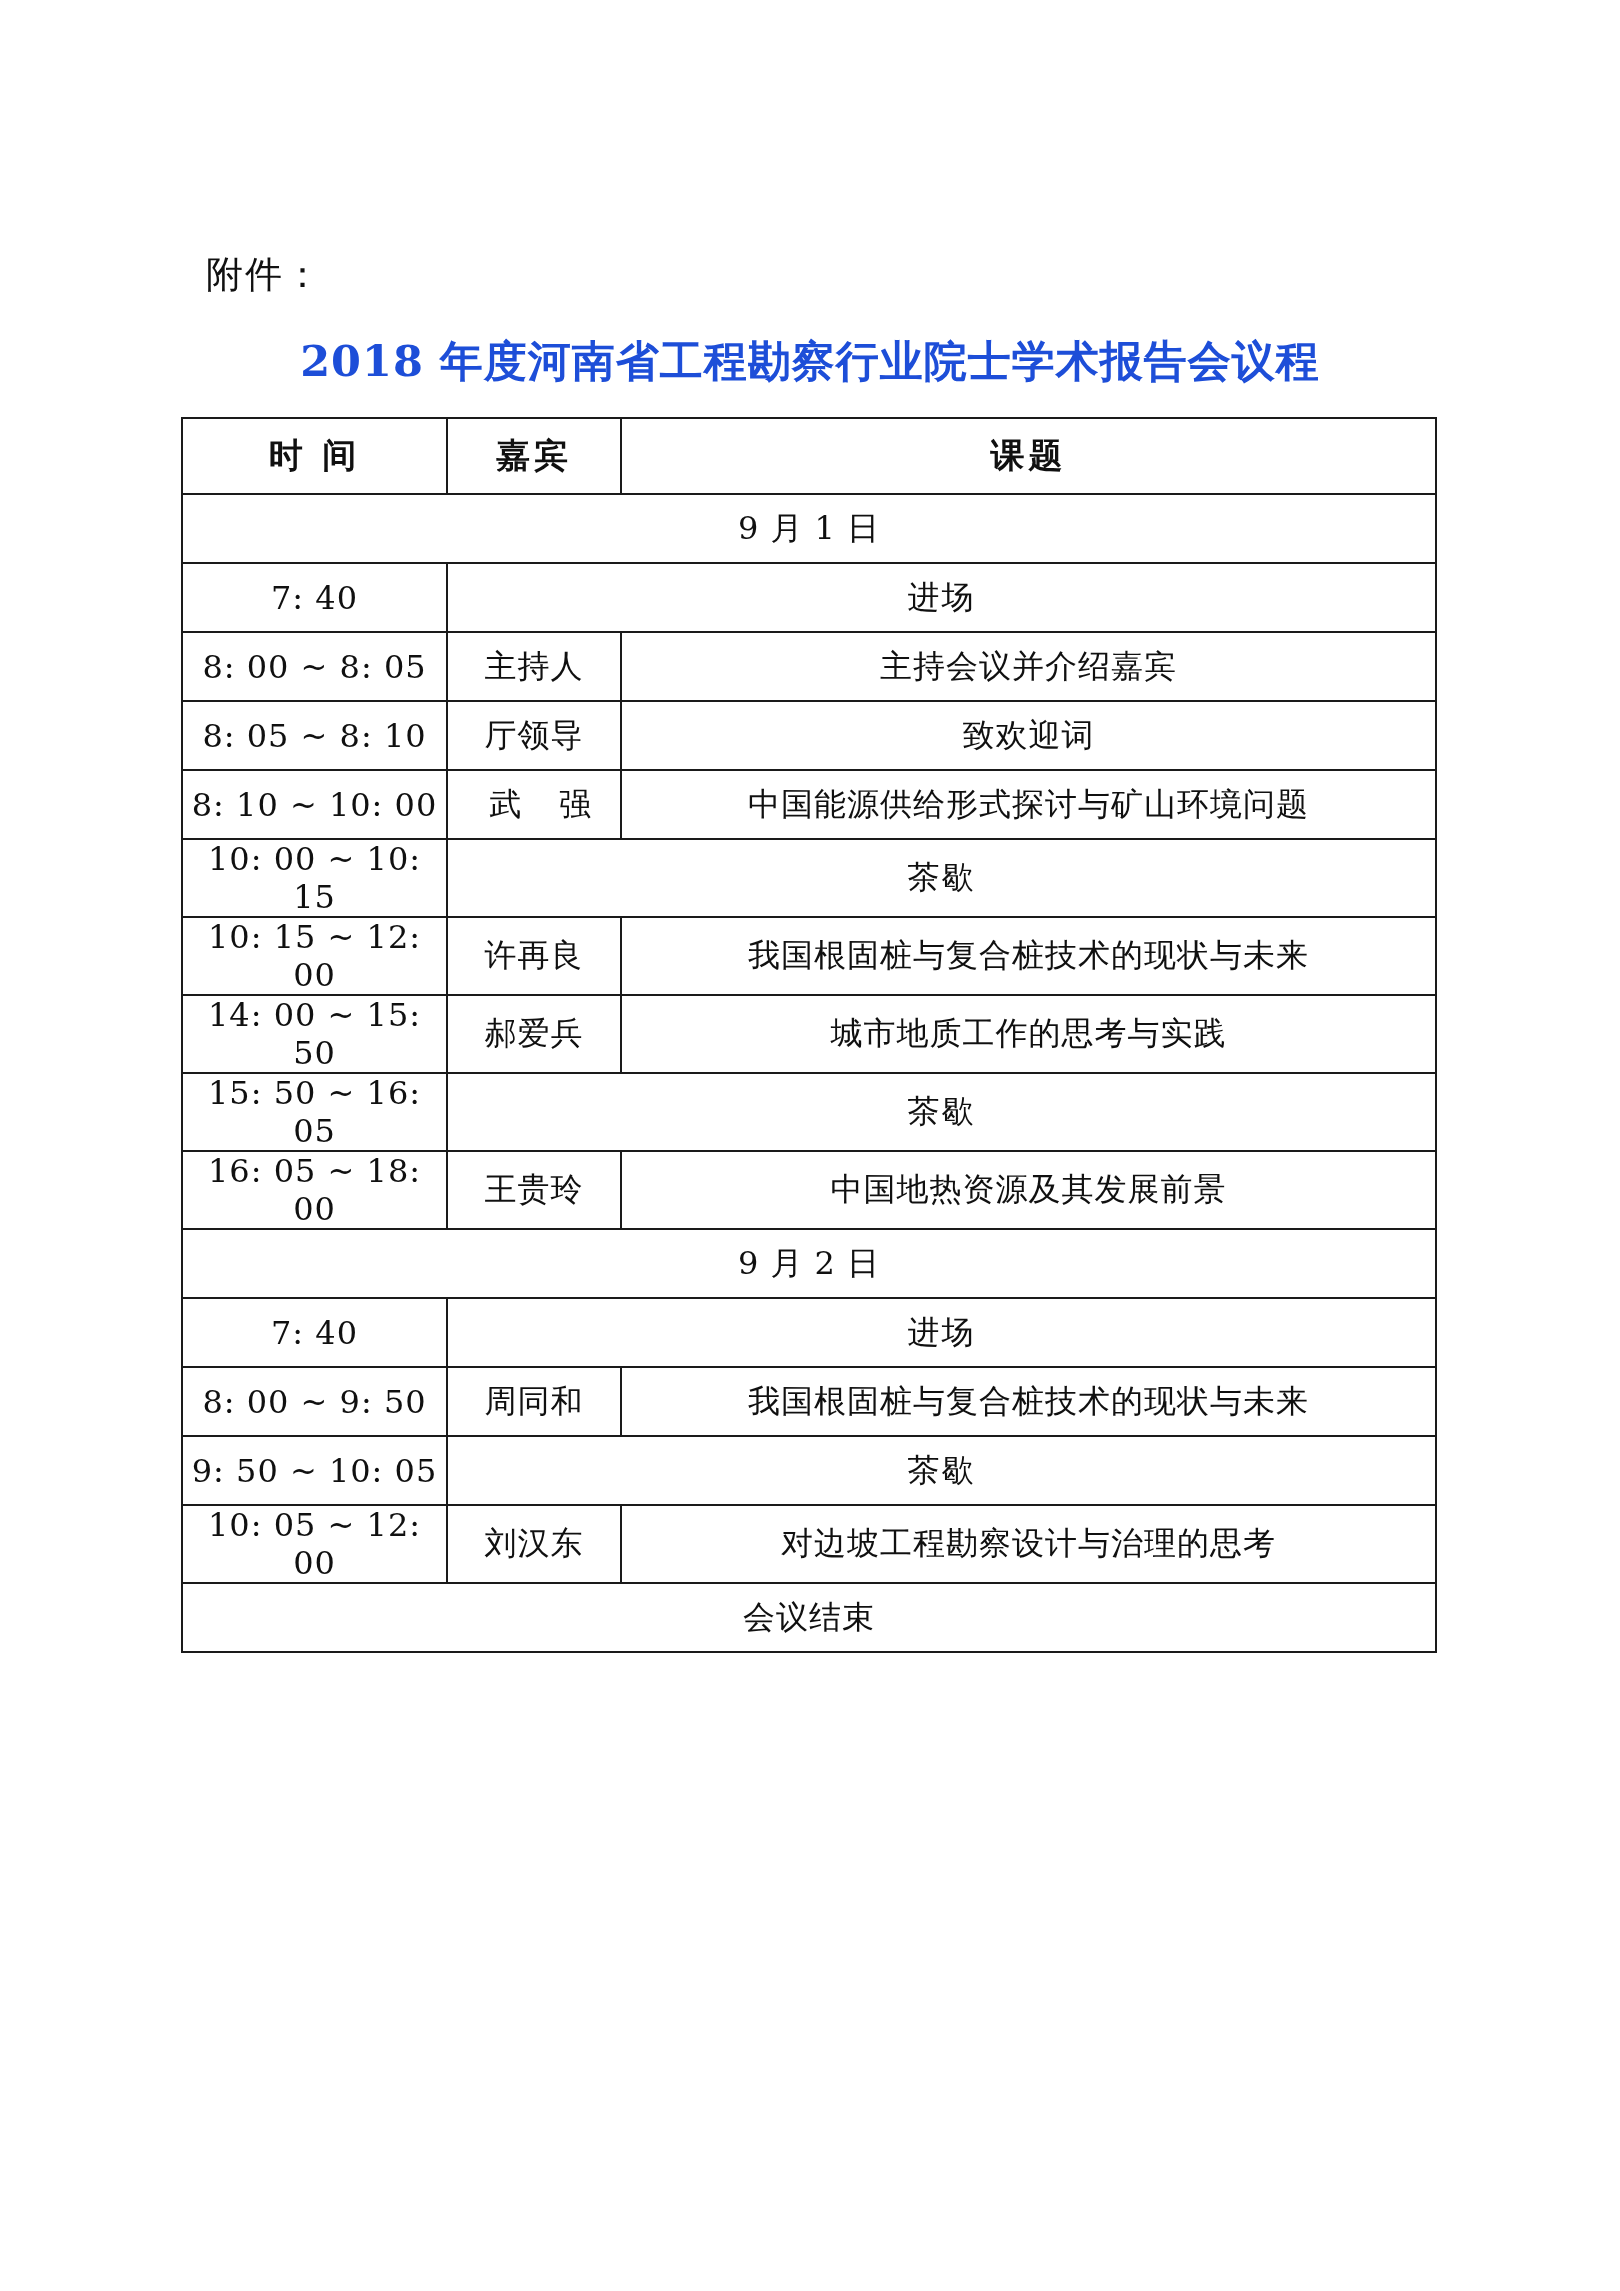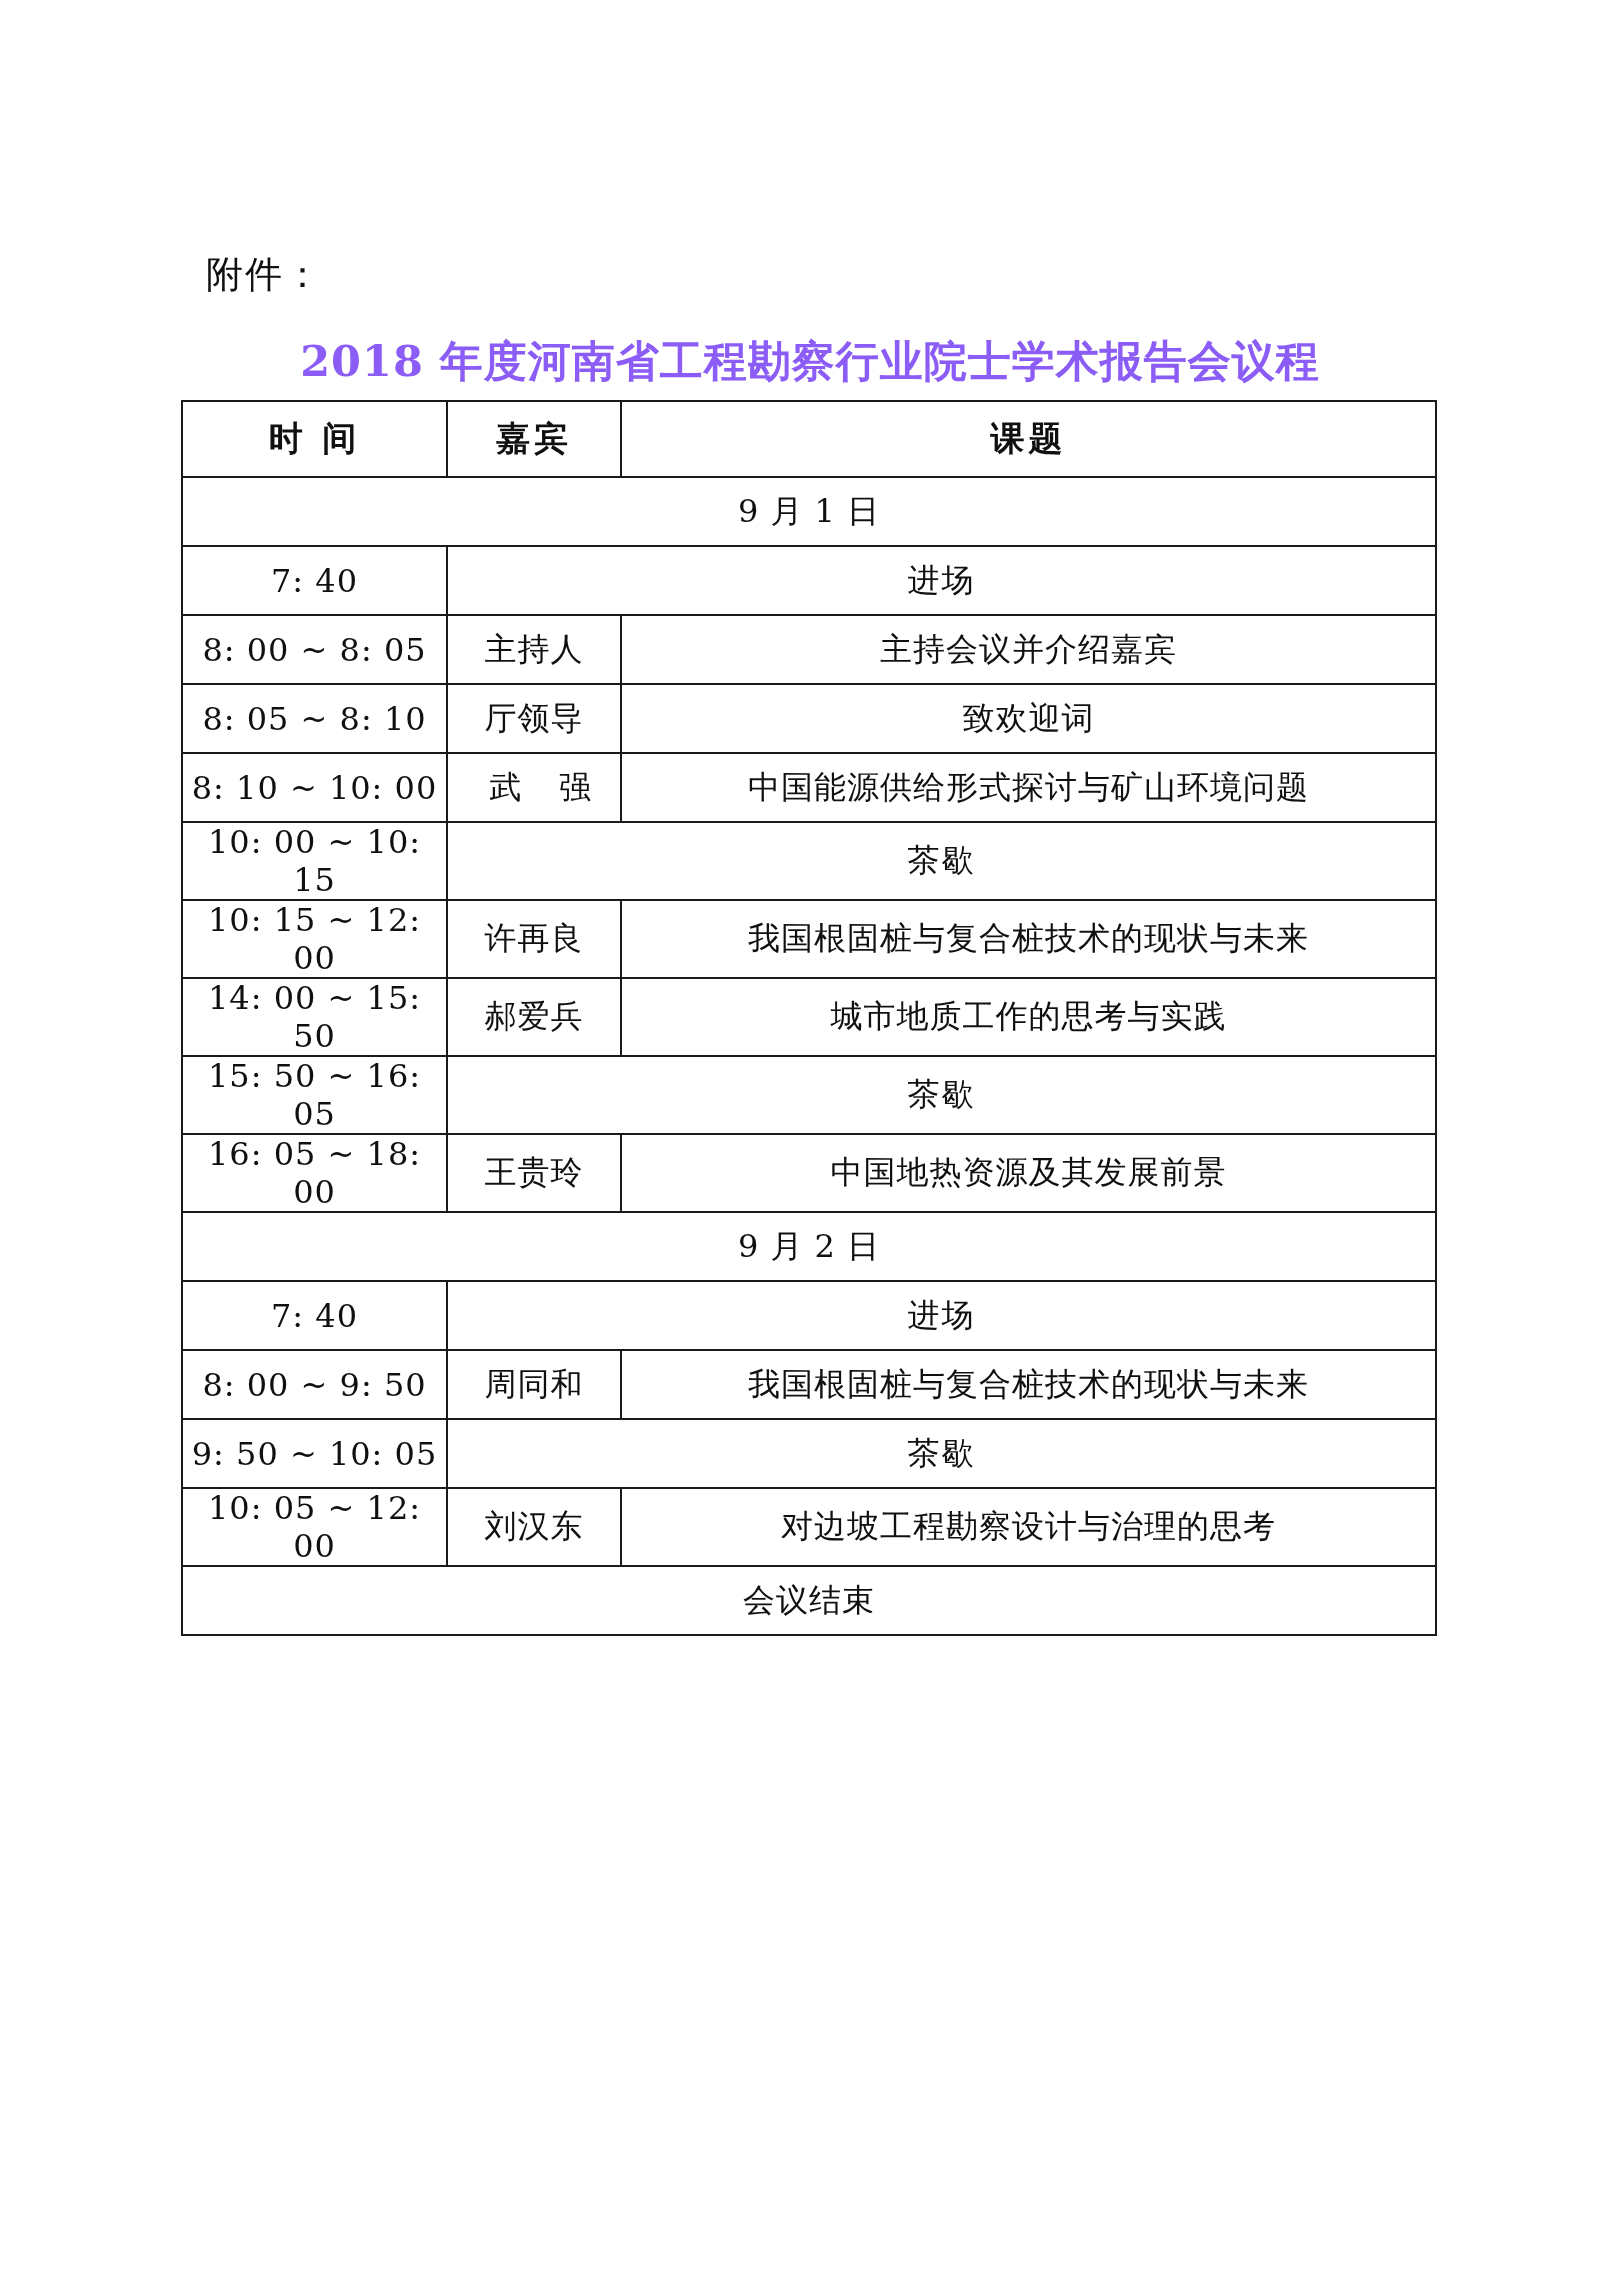--- a/index.html
+++ b/index.html
@@ -32,27 +32,27 @@
   }
   .doc-title {
     position: absolute;
     left: 0;
     right: 0;
     top: 333px;
     text-align: center;
     font-size: 43px;
     font-weight: bold;
     letter-spacing: 1px;
-    color: #8b5cf6;
+    color: #1d4ed8;
     font-family: "DejaVu Serif", "Liberation Serif", serif;
   }
   table.agenda {
     position: absolute;
     left: 181px;
-    top: 400px;
+    top: 417px;
     width: 1255px;
     border-collapse: collapse;
     table-layout: fixed;
   }
   table.agenda td, table.agenda th {
     border: 2px solid #1a1a1a;
     padding: 0;
     height: 67px;
     text-align: center;
     vertical-align: middle;

